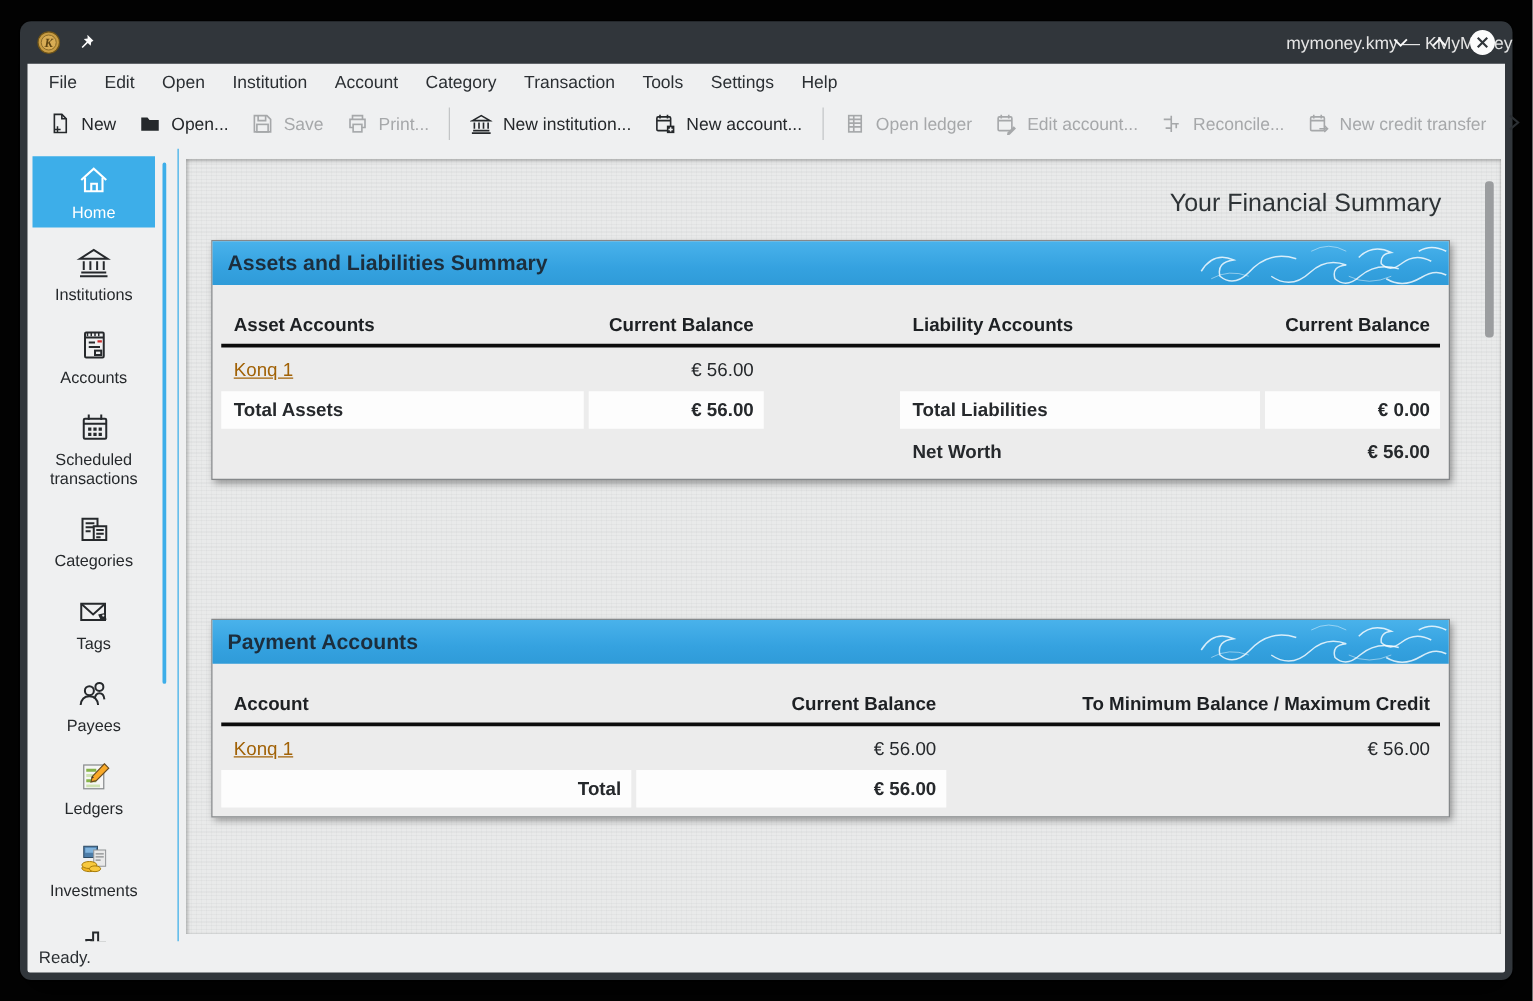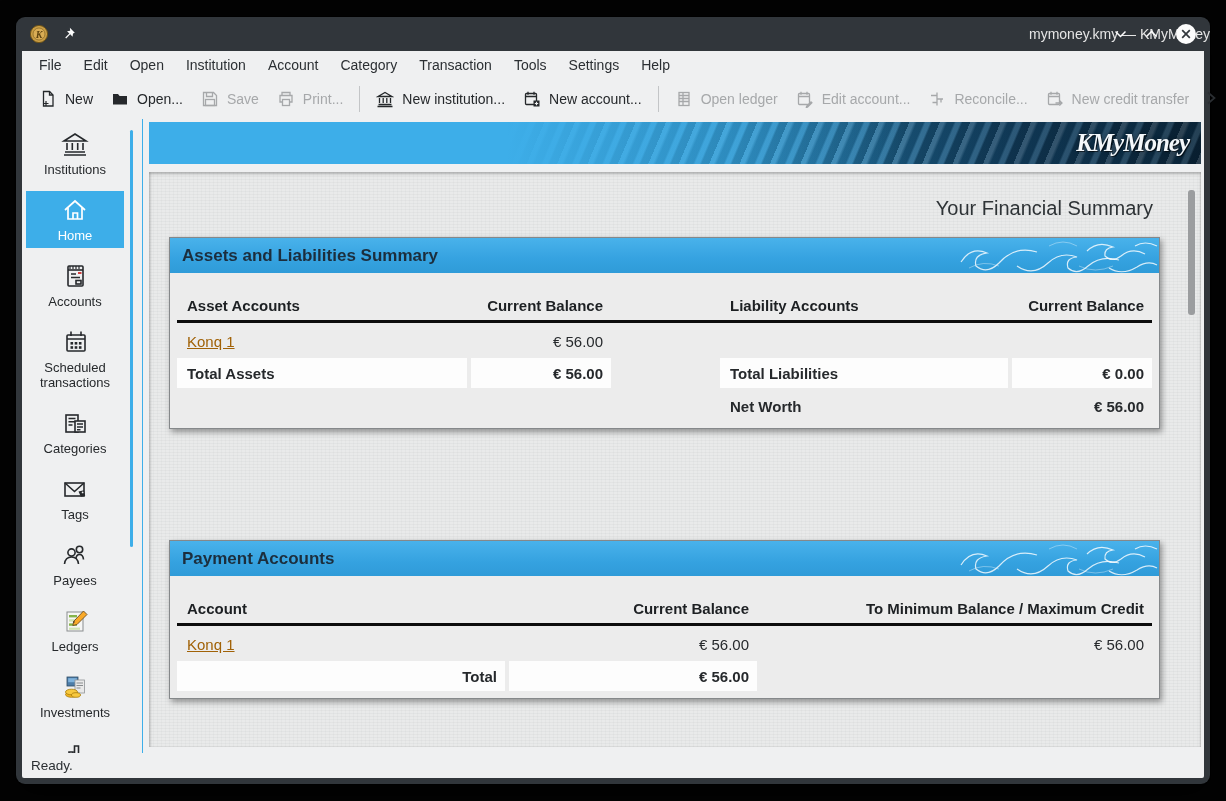--- a/index.html
+++ b/index.html
@@ -269,35 +269,35 @@
       <span class="toverflow">
         <svg width="14" height="16" viewBox="0 0 14 16">
             <path d="M4 2.5 L10.5 8 L4 13.5" fill="none" stroke="currentColor" stroke-width="1.7"></path>
           </svg>
       </span>
     </div>
 
     <div class="bodyrow">
 
       <div class="sidebar">
-        <div class="side-item">
-          <svg width="30" height="30" viewBox="0 0 30 30" fill="none" stroke="#26292c" stroke-width="1.6">
-            <path d="M4 12 L15 5 L26 12 z"></path>
-              <path d="M7 14 v7 M12.3 14 v7 M17.7 14 v7 M23 14 v7"></path>
-              <path d="M5 23 h20 M4 26 h22"></path>
-          </svg>
-          <span>Institutions</span>
-        </div>
         <div class="side-item selected">
           <svg width="30" height="30" viewBox="0 0 30 30" fill="none" stroke="#ffffff" stroke-width="1.7">
             <path d="M5 15 L15 6 L25 15"></path>
               <path d="M8 13 V24 H22 V13"></path>
               <path d="M13 24 v-6 h4.5 v6"></path>
           </svg>
           <span>Home</span>
+        </div>
+        <div class="side-item">
+          <svg width="30" height="30" viewBox="0 0 30 30" fill="none" stroke="#26292c" stroke-width="1.6">
+            <path d="M4 12 L15 5 L26 12 z"></path>
+              <path d="M7 14 v7 M12.3 14 v7 M17.7 14 v7 M23 14 v7"></path>
+              <path d="M5 23 h20 M4 26 h22"></path>
+          </svg>
+          <span>Institutions</span>
         </div>
         <div class="side-item">
           <svg width="30" height="30" viewBox="0 0 30 30" fill="none" stroke="#26292c" stroke-width="1.6">
             <rect x="8" y="5" width="15" height="20" rx="1"></rect>
               <path d="M8 9 h15"></path>
               <path d="M10 5 v3 M13 5 v3 M16 5 v3 M19 5 v3" stroke-width="1.2"></path>
             <path d="M18 12 h3.5" stroke="#cc2a2a" stroke-width="1.8"></path>
               <path d="M11 13 h5 M11 16.5 h9"></path>
               <rect x="16" y="19.5" width="5" height="3.5"></rect>
           </svg>
@@ -376,23 +376,20 @@
               <path d="M14.5 25 V8 h4 V25"></path>
               <path d="M20 25 V16 h4 V25"></path>
           </svg>
 
         </div>
 
         <div class="side-thumb"></div>
       </div>
 
       <div class="main">
-        <div class="banner">
-          <span class="logo">KMyMoney</span>
-        </div>
 
         <div class="viewport">
           <div class="page-title">Your Financial Summary</div>
 
           <div class="sbox">
             <div class="sbox-header">
               <span>Assets and Liabilities Summary</span>
               <svg class="flourish" width="200" height="35" viewBox="0 0 200 35">
                 <g fill="none" stroke="#ffffff" stroke-opacity="0.8" stroke-width="1.2">
                   <path d="M2 24 q10 -16 26 -9 q-14 2 -11 13 q11 9 23 -3 q16 -18 38 -11"></path>

